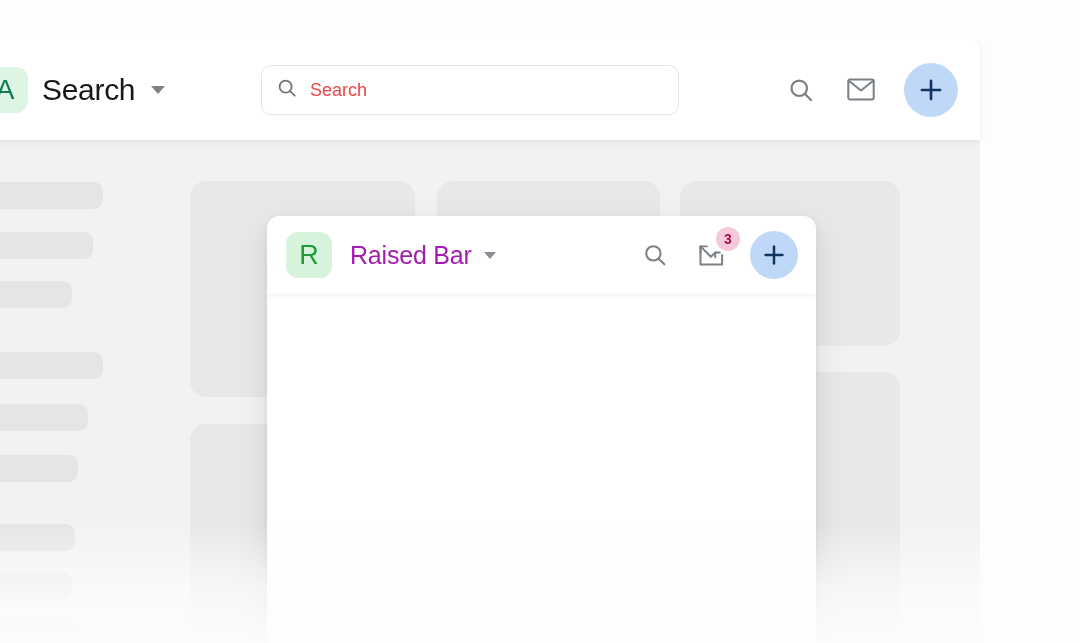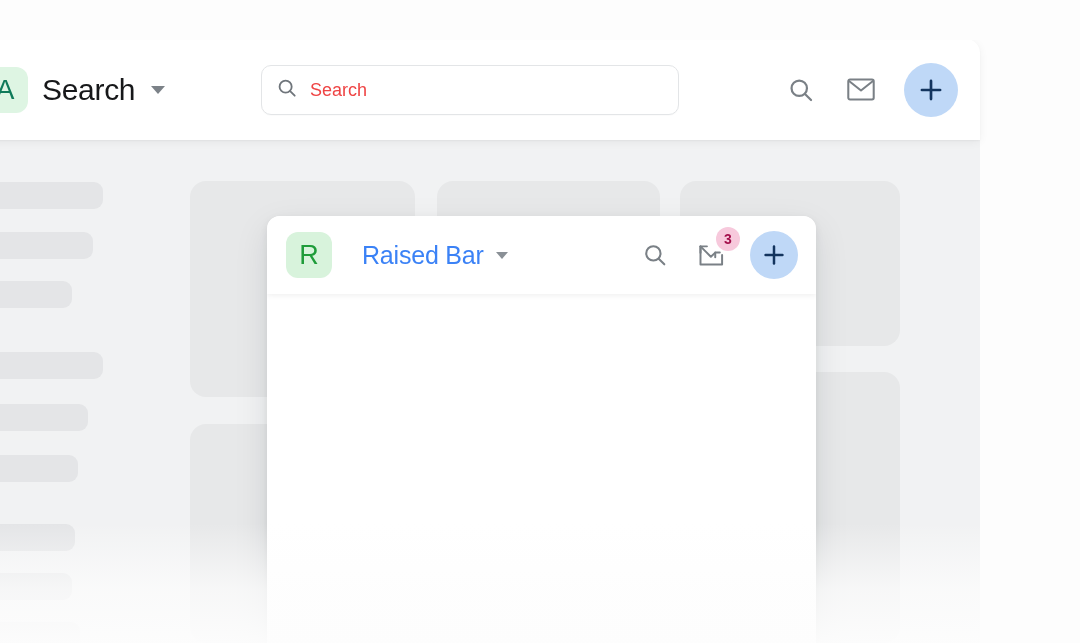--- a/index.html
+++ b/index.html
@@ -173,22 +173,22 @@
     border-radius: 12px;
     background: #d8f3dc;
     color: #1f9c3a;
     font-size: 27px;
     display: flex; align-items: center; justify-content: center;
     flex: 0 0 auto;
   }
 
   .panel-title {
     font-size: 25px;
-    color: #3b82f6;
-    margin-left: 30px;
+    color: #a21caf;
+    margin-left: 18px;
     letter-spacing: -0.2px;
     white-space: nowrap;
   }
 
   .panel-caret {
     width: 0; height: 0;
     border-left: 6px solid transparent;
     border-right: 6px solid transparent;
     border-top: 7px solid #8a9096;
     margin-left: 12px;

